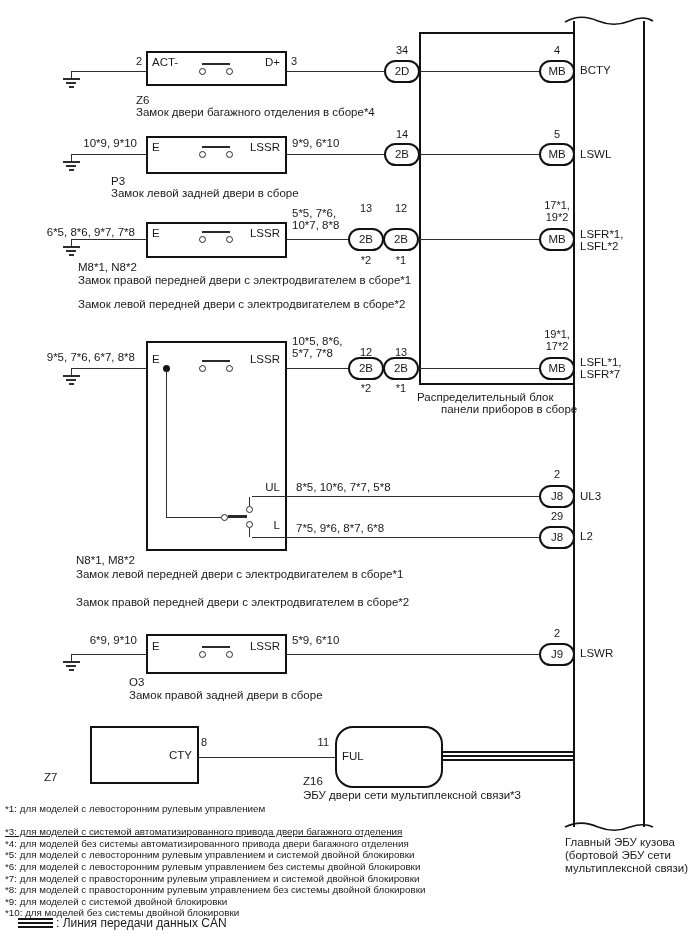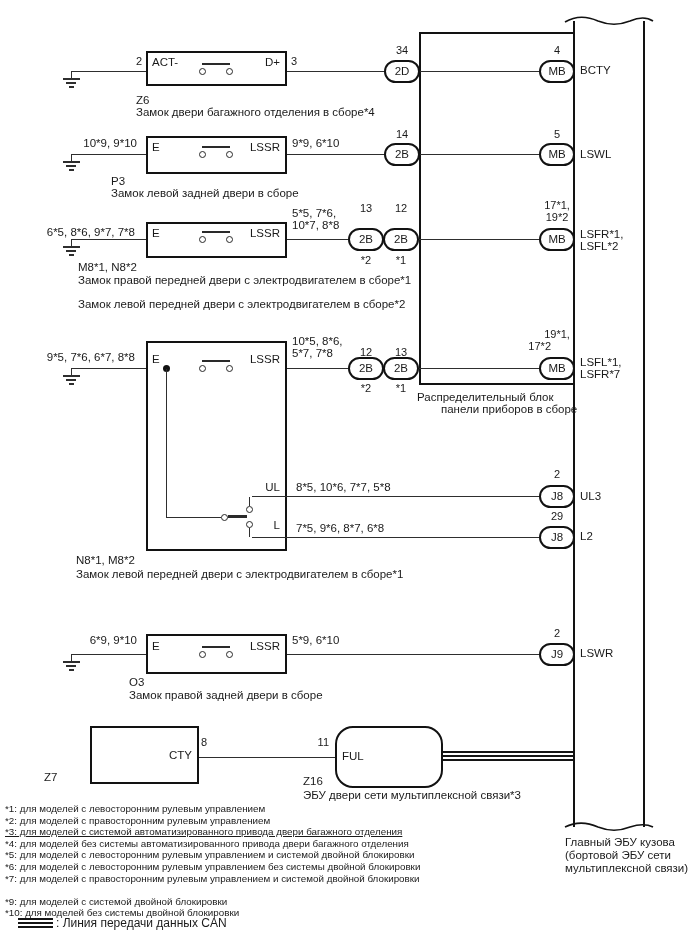--- a/index.html
+++ b/index.html
@@ -148,37 +148,38 @@
   <div class="t" style="left:292px;top:347px;">5*7, 7*8</div>
   <div class="hw" style="left:287px;top:368px;width:61px;"></div>
   <div class="pin" style="left:348px;top:346px;width:36px;">12</div>
   <div class="pin" style="left:383px;top:346px;width:36px;">13</div>
   <div class="oval" style="left:348px;top:357px;">2B</div>
   <div class="oval" style="left:383px;top:357px;">2B</div>
   <div class="pin" style="left:348px;top:382px;width:36px;">*2</div>
   <div class="pin" style="left:383px;top:382px;width:36px;">*1</div>
   <div class="hw" style="left:419px;top:368px;width:120px;"></div>
   <div class="pin" style="left:539px;top:328px;width:36px;">19*1,</div>
-  <div class="pin" style="left:515px;top:340px;width:36px;text-align:right;">17*2</div>
+  <div class="pin" style="left:539px;top:340px;width:36px;">17*2</div>
   <div class="oval" style="left:539px;top:357px;">MB</div>
   <div class="t" style="left:580px;top:356px;">LSFL*1,</div>
   <div class="t" style="left:580px;top:368px;">LSFR*7</div>
 
   <div class="t" style="left:296px;top:481px;">8*5, 10*6, 7*7, 5*8</div>
   <div class="hw" style="left:252px;top:496px;width:287px;"></div>
   <div class="pin" style="left:539px;top:468px;width:36px;">2</div>
   <div class="oval" style="left:539px;top:485px;">J8</div>
   <div class="t" style="left:580px;top:490px;">UL3</div>
   <div class="t" style="left:296px;top:522px;">7*5, 9*6, 8*7, 6*8</div>
   <div class="hw" style="left:252px;top:537px;width:287px;"></div>
   <div class="pin" style="left:539px;top:510px;width:36px;">29</div>
   <div class="oval" style="left:539px;top:526px;">J8</div>
   <div class="t" style="left:580px;top:530px;">L2</div>
   <div class="t" style="left:76px;top:554px;">N8*1, M8*2</div>
   <div class="t" style="left:76px;top:568px;">Замок левой передней двери с электродвигателем в сборе*1</div>
+  <div class="t" style="left:76px;top:596px;">Замок правой передней двери с электродвигателем в сборе*2</div>
 
   <div class="hw" style="left:71px;top:654px;width:75px;"></div>
   <div class="vw" style="left:71px;top:654px;height:8px;"></div>
   <div class="gbar" style="left:63px;top:661px;width:17px;height:2px;"></div>
   <div class="gbar" style="left:66px;top:665px;width:10px;height:2px;"></div>
   <div class="gbar" style="left:69px;top:669px;width:5px;height:2px;"></div>
   <div class="t" style="left:37px;top:634px;width:100px;text-align:right;">6*9, 9*10</div>
   <div class="box" style="left:146px;top:634px;width:141px;height:40px;"></div>
   <div class="t" style="left:152px;top:640px;">E</div>
   <div class="t" style="left:232px;top:640px;width:48px;text-align:right;">LSSR</div>
@@ -199,25 +200,25 @@
   <div class="hw" style="left:199px;top:757px;width:136px;"></div>
   <div class="pin" style="left:305px;top:736px;width:24px;text-align:right;">11</div>
   <div class="box" style="left:335px;top:726px;width:108px;height:62px;border-radius:18px;"></div>
   <div class="t" style="left:342px;top:750px;">FUL</div>
   <div class="can" style="left:443px;top:751px;width:130px;height:10px;"></div>
   <div class="t" style="left:44px;top:771px;">Z7</div>
   <div class="t" style="left:303px;top:775px;">Z16</div>
   <div class="t" style="left:303px;top:789px;">ЭБУ двери сети мультиплексной связи*3</div>
 
   <div class="fn" style="left:5px;top:803px;">*1: для моделей с левосторонним рулевым управлением</div>
-  <div class="fn" style="left:5px;top:814.6px;">*2: для моделей с правосторонним рулевым управлением</div>
   <div class="fn" style="left:5px;top:826.2px;text-decoration:underline;">*3: для моделей с системой автоматизированного привода двери багажного отделения</div>
   <div class="fn" style="left:5px;top:837.8px;">*4: для моделей без системы автоматизированного привода двери багажного отделения</div>
   <div class="fn" style="left:5px;top:849.4px;">*5: для моделей с левосторонним рулевым управлением и системой двойной блокировки</div>
   <div class="fn" style="left:5px;top:861px;">*6: для моделей с левосторонним рулевым управлением без системы двойной блокировки</div>
   <div class="fn" style="left:5px;top:872.6px;">*7: для моделей с правосторонним рулевым управлением и системой двойной блокировки</div>
+  <div class="fn" style="left:5px;top:884.2px;">*8: для моделей с правосторонним рулевым управлением без системы двойной блокировки</div>
   <div class="fn" style="left:5px;top:895.8px;">*9: для моделей с системой двойной блокировки</div>
   <div class="fn" style="left:5px;top:907.4px;">*10: для моделей без системы двойной блокировки</div>
 
   <div class="can" style="left:18px;top:918px;width:35px;height:10px;"></div>
   <div class="t" style="left:56px;top:917px;font-size:12px;">: Линия передачи данных CAN</div>
 
 </div>
 
 </body></html>

